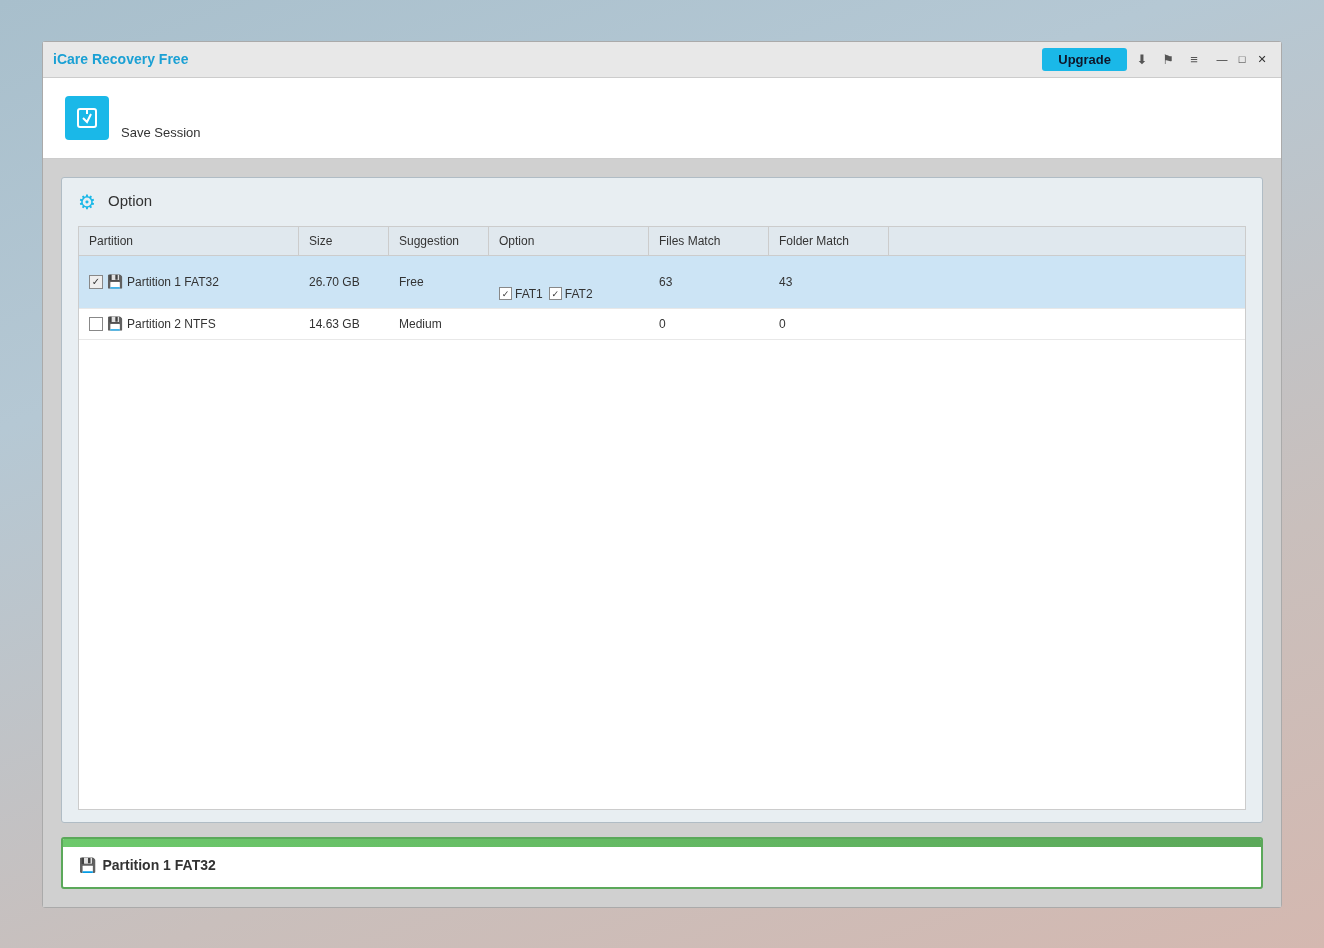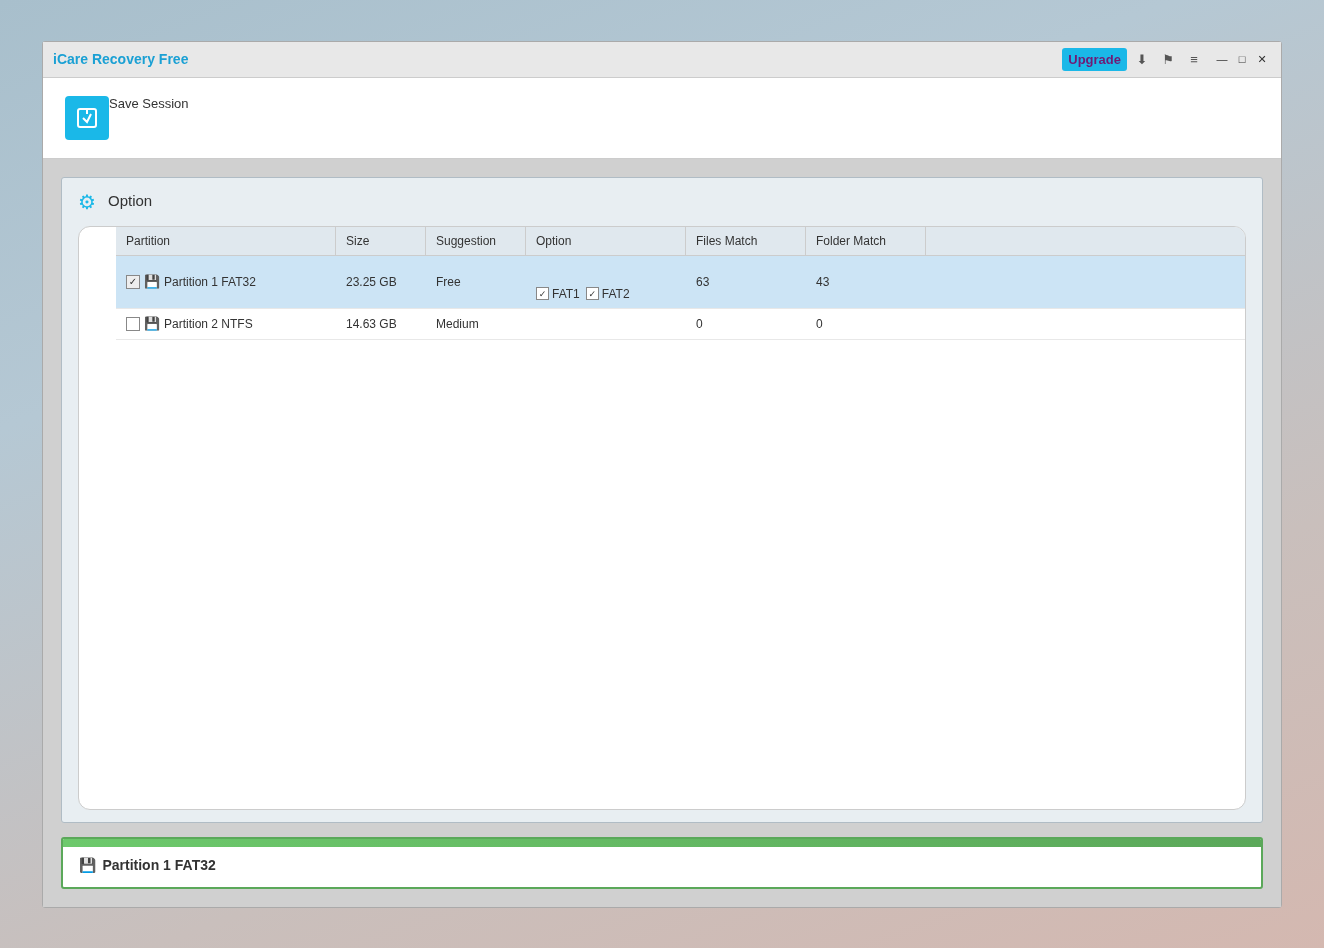--- a/index.html
+++ b/index.html
@@ -37,24 +37,24 @@
       font-weight: bold;
       flex: 1;
     }
     .title-bar-controls {
       display: flex;
       align-items: center;
       gap: 4px;
     }
     .upgrade-btn {
       background: #1ab8e8;
-      color: #701a75;
+      color: #0f172a;
       border: none;
       border-radius: 3px;
-      padding: 4px 6px;
+      padding: 4px 16px;
       font-size: 13px;
       cursor: pointer;
       font-weight: bold;
     }
     .title-icon {
       width: 22px;
       height: 22px;
       display: inline-flex;
       align-items: center;
       justify-content: center;
@@ -85,22 +85,22 @@
       justify-content: space-between;
       border-bottom: 1px solid #ccc;
       flex-shrink: 0;
     }
     .header-text {
       font-size: 15px;
       color: #333;
     }
     .save-session {
       display: flex;
-      align-items: flex-start;
-      gap: 0;
+      align-items: flex-end;
+      gap: 12px;
       cursor: pointer;
     }
     .save-session-icon {
       width: 44px;
       height: 44px;
       background: #1ab8e8;
       border-radius: 4px;
       display: flex;
       align-items: center;
       justify-content: center;
@@ -142,24 +142,23 @@
       font-size: 20px;
     }
     .option-title {
       font-size: 15px;
       color: #333;
       font-weight: normal;
     }
     .partition-table {
       background: white;
       border: 1px solid #ccc;
-      border-radius: 12px;
+      border-radius: 0;
       overflow: hidden;
       flex: 1;
-      padding-left: 37px;
     }
     .table-header {
       display: grid;
       grid-template-columns: 220px 90px 100px 160px 120px 120px 1fr;
       background: #e0e8ee;
       border-bottom: 1px solid #ccc;
     }
     .th {
       padding: 7px 10px;
       font-size: 12px;
@@ -337,21 +336,21 @@
           <div class="th"></div>
         </div>
         <div class="table-body">
 
           <div class="table-row selected">
             <div class="td">
               <div class="td-checkbox checked"></div>
               <span class="partition-icon">💾</span>
               <span>Partition 1 FAT32</span>
             </div>
-            <div class="td">23.25 GB</div>
+            <div class="td">26.70 GB</div>
             <div class="td">Free</div>
             <div class="td">
               <div class="fat-checkbox-group">
                 <div class="fat-cb">
                   <div class="mini-cb checked"></div>
                   <span>FAT1</span>
                 </div>
                 <div class="fat-cb">
                   <div class="mini-cb checked"></div>
                   <span>FAT2</span>

